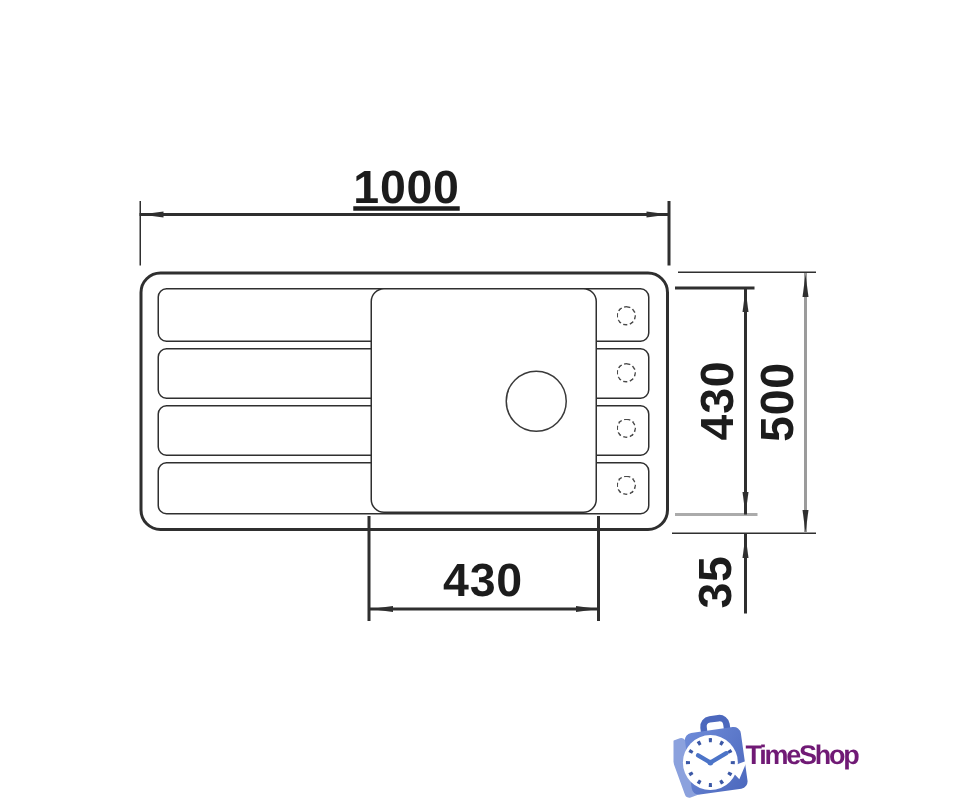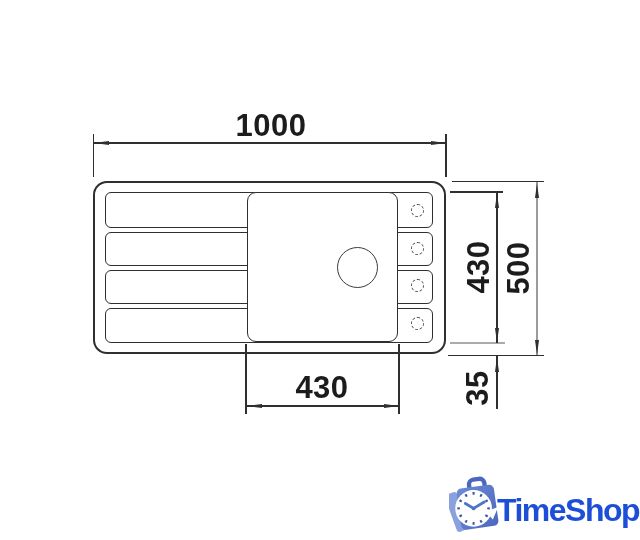--- a/index.html
+++ b/index.html
@@ -29,22 +29,22 @@
     box-sizing:border-box;background:#fff;}
   .bowl{position:absolute;left:247px;top:192px;width:151px;height:150px;
     border:1.8px solid #2f2f2f;border-radius:9px;box-sizing:border-box;background:#fff;}
   .drain{position:absolute;left:337px;top:247px;width:41px;height:41px;
     border:1.8px solid #3a3a3a;border-radius:50%;box-sizing:border-box;background:#fff;}
   .hole{position:absolute;left:411px;width:13px;height:13px;border:1.4px dashed #4a4a4a;
     border-radius:50%;box-sizing:border-box;background:#fff;}
   
   .logo{position:absolute;left:448px;top:474px;width:168px;height:62px;cursor:pointer;}
   .logo-icon{position:absolute;left:1px;top:2px;}
-  .brand{position:absolute;left:49px;top:20px;font-size:32px;font-weight:bold;
-    letter-spacing:-1.5px;color:#1d4ed8;line-height:1;}
+  .brand{position:absolute;left:49px;top:20px;font-size:18px;font-weight:bold;
+    letter-spacing:-1.5px;color:#701a75;line-height:1;}
 </style>
 </head>
 <body>
 
 <div id="canvas">
 
   <div class="outline"></div>
 
   <div class="slat" style="top:192px;height:36px;"></div>
   <div class="slat" style="top:232px;height:34px;"></div>
@@ -57,21 +57,21 @@
   <div class="hole" style="top:203.5px;"></div>
   <div class="hole" style="top:241.5px;"></div>
   <div class="hole" style="top:278.5px;"></div>
   <div class="hole" style="top:316.5px;"></div>
 
   <div class="vl" style="left:92.5px;top:134px;height:43px;"></div>
   <div class="vl" style="left:445px;top:134px;height:43px;"></div>
   <div class="hl" style="left:93px;top:142.3px;width:353px;"></div>
   <div class="ar left" style="left:94px;top:140.5px;"></div>
   <div class="ar right" style="left:431px;top:140.5px;"></div>
-  <div class="dim-label" style="left:271px;top:125px;">1000</div>
+  <div class="dim-label" style="left:271px;top:125px;text-decoration:underline;">1000</div>
 
   <div class="hl" style="left:450px;top:191.3px;width:53px;"></div>
   <div class="hl gray" style="left:450px;top:342px;width:55px;"></div>
   <div class="vl" style="left:496.3px;top:192px;height:151px;"></div>
   <div class="ar up" style="left:494.5px;top:192.8px;"></div>
   <div class="ar down" style="left:494.5px;top:328px;"></div>
   <div class="dim-label rot" style="left:478px;top:267px;">430</div>
 
   <div class="hl" style="left:452px;top:180.7px;width:92px;"></div>
   <div class="hl" style="left:448px;top:354.6px;width:96px;"></div>

